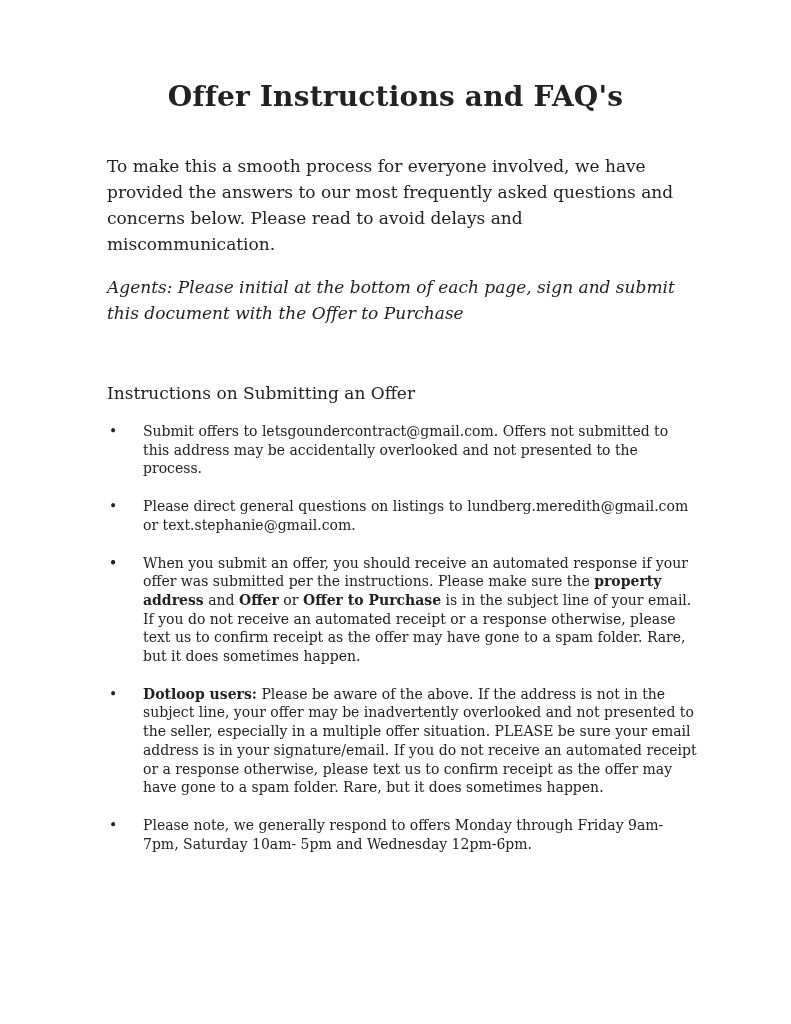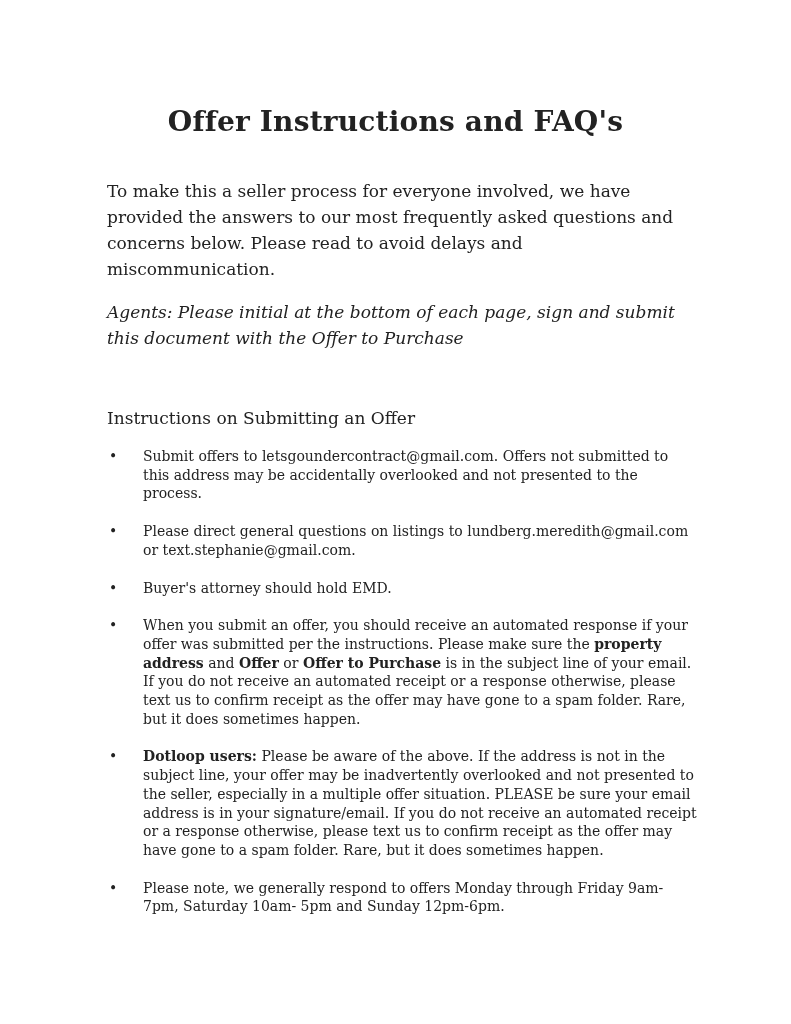--- a/index.html
+++ b/index.html
@@ -12,21 +12,21 @@
     width: 791px;
     height: 1024px;
     background: #ffffff;
     color: #222222;
     font-family: "DejaVu Serif", "Liberation Serif", serif;
     overflow: hidden;
     box-sizing: border-box;
   }
   .title {
     margin: 0;
-    padding-top: 104px;
+    padding-top: 79px;
     font-size: 28px;
     line-height: 36px;
     font-weight: bold;
     text-align: center;
     letter-spacing: 0.2px;
   }
   .para {
     margin: 0 92px 0 107px;
     font-size: 17px;
     line-height: 26px;
@@ -69,53 +69,52 @@
     font-weight: bold;
   }
 </style>
 </head>
 <body>
 
 <div class="page">
 
   <h1 class="title">Offer Instructions and FAQ's</h1>
 
-  <p class="para intro">To make this a seller process for everyone involved, we have provided the answers to our most frequently asked questions and concerns below. Please read to avoid delays and miscommunication.</p>
+  <p class="para intro">To make this a smooth process for everyone involved, we have provided the answers to our most frequently asked questions and concerns below. Please read to avoid delays and miscommunication.</p>
 
   <p class="para agents">Agents: Please initial at the bottom of each page, sign and submit this document with the Offer to Purchase</p>
 
   <h2 class="section-heading">Instructions on Submitting an Offer</h2>
 
   <ul class="bullets">
 
     <li class="bullet">
       <span class="marker">•</span>
       <span class="bullet-text"><span>Submit offers to letsgoundercontract@gmail.com. Offers not submitted to this address may be accidentally overlooked and not presented to the process.</span></span>
     </li>
 
     <li class="bullet">
       <span class="marker">•</span>
       <span class="bullet-text"><span>Please direct general questions on listings to lundberg.meredith@gmail.com or text.stephanie@gmail.com.</span></span>
     </li>
 
     <li class="bullet">
       <span class="marker">•</span>
-      <span class="bullet-text"><span>Buyer's attorney should hold EMD.</span></span>
     </li>
 
     <li class="bullet">
       <span class="marker">•</span>
       <span class="bullet-text"><span>When you submit an offer, you should receive an automated response if your offer was submitted per the instructions. Please make sure the </span><span class="b">property address</span><span> and </span><span class="b">Offer</span><span> or </span><span class="b">Offer to Purchase</span><span> is in the subject line of your email. If you do not receive an automated receipt or a response otherwise, please text us to confirm receipt as the offer may have gone to a spam folder. Rare, but it does sometimes happen.</span></span>
     </li>
 
     <li class="bullet">
       <span class="marker">•</span>
       <span class="bullet-text"><span class="b">Dotloop users:</span><span> Please be aware of the above. If the address is not in the subject line, your offer may be inadvertently overlooked and not presented to the seller, especially in a multiple offer situation. PLEASE be sure your email address is in your signature/email. If you do not receive an automated receipt or a response otherwise, please text us to confirm receipt as the offer may have gone to a spam folder. Rare, but it does sometimes happen.</span></span>
     </li>
 
     <li class="bullet">
       <span class="marker">•</span>
-      <span class="bullet-text"><span>Please note, we generally respond to offers Monday through Friday 9am-7pm, Saturday 10am- 5pm and Sunday 12pm-6pm.</span></span>
+      <span class="bullet-text"><span>Please note, we generally respond to offers Monday through Friday 9am-7pm, Saturday 10am- 5pm and Wednesday 12pm-6pm.</span></span>
     </li>
 
   </ul>
 
 </div>
 
 </body></html>

